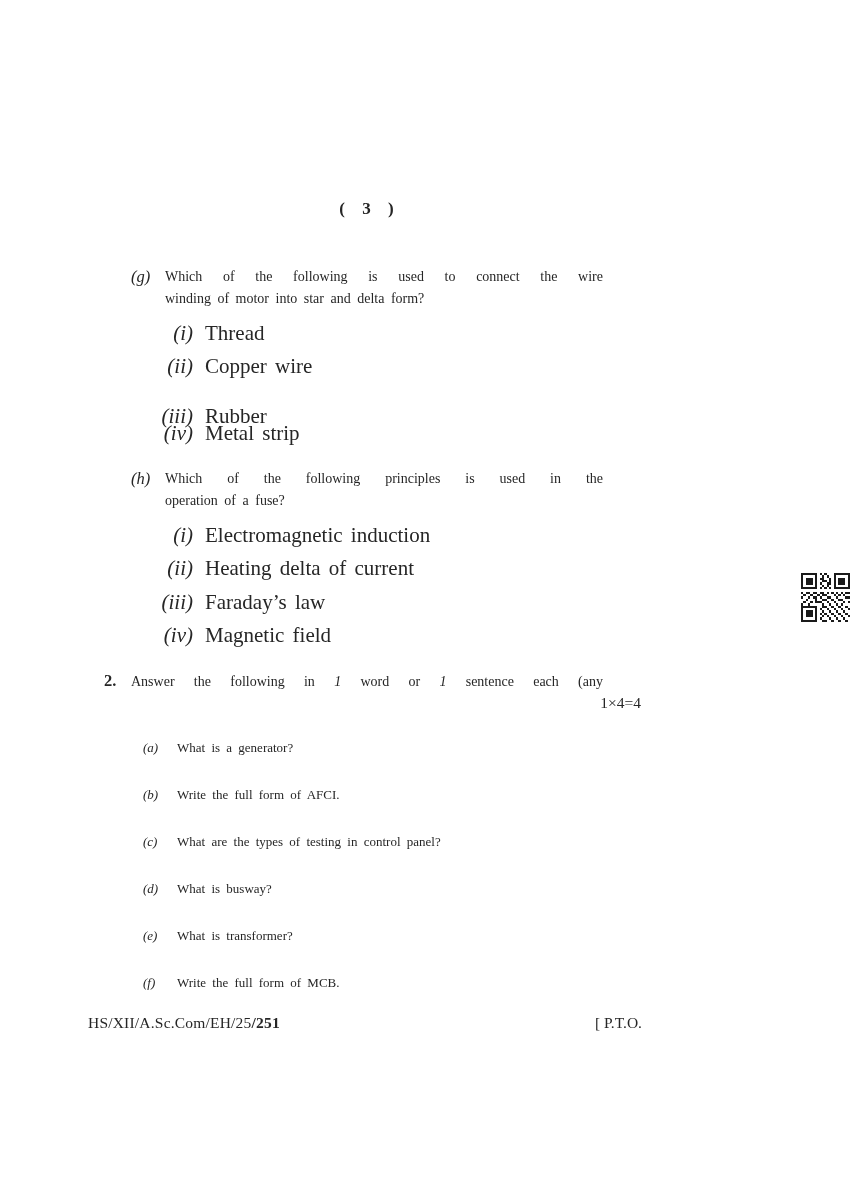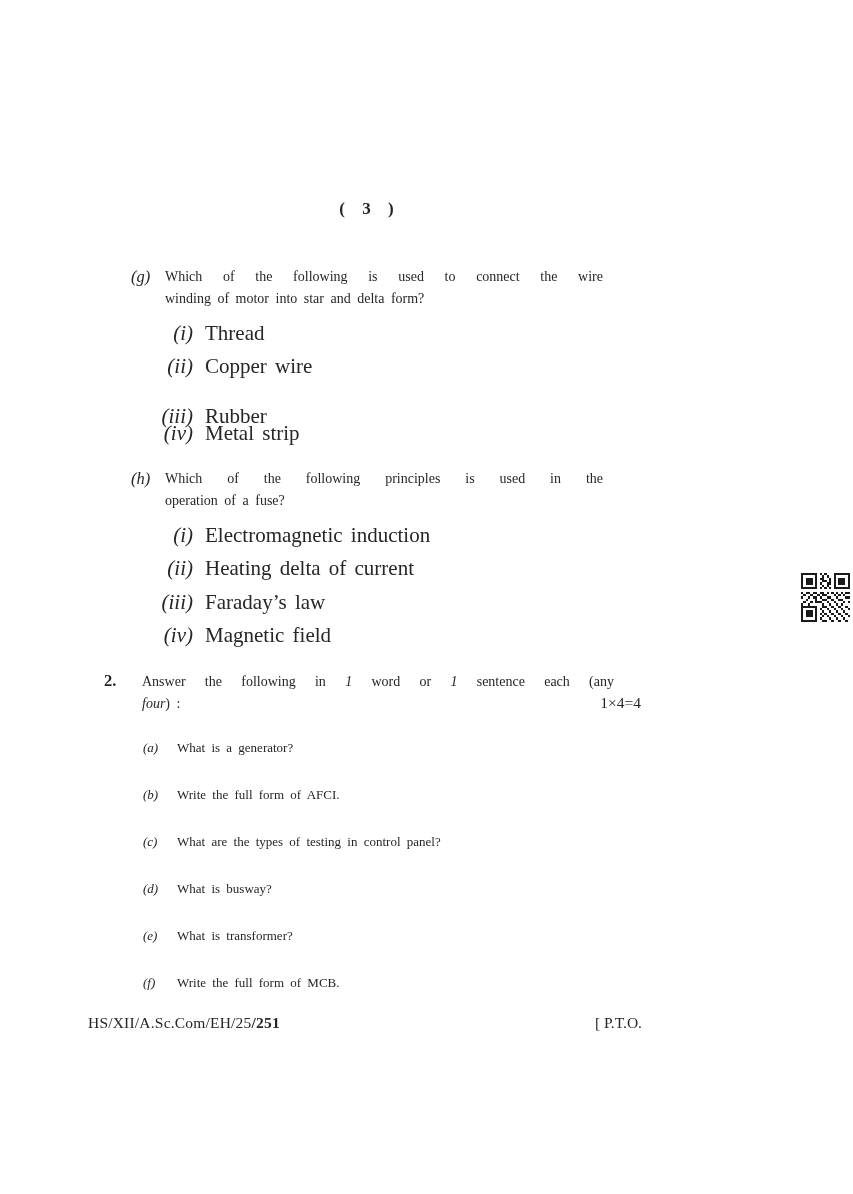--- a/index.html
+++ b/index.html
@@ -60,21 +60,21 @@
   }
   .opt-text { margin-left: 12px; }
 
   .q2-number {
     left: 104px;
     top: 671px;
     font-size: 16.5px;
     font-weight: bold;
   }
   .q2-para {
-    left: 142px;
+    left: 131px;
     top: 671px;
     width: 472px;
     font-family: Liberation Serif, serif;
   }
   .marks {
     top: 694px;
     right: 212px;
     font-size: 15.5px;
   }
 
@@ -151,21 +151,20 @@
   <div class="opt-row" style="top:590px;">
     <span class="opt-num">(iii)</span><span class="opt-text">Faraday’s law</span>
   </div>
   <div class="opt-row" style="top:623px;">
     <span class="opt-num">(iv)</span><span class="opt-text">Magnetic field</span>
   </div>
 
   <span class="abs q2-number">2.</span>
   <div class="abs para q2-para">
     <div class="jline"><span>Answer the following in </span><span class="it">1</span><span> word or </span><span class="it">1</span><span> sentence each (any</span></div>
-    <div><span class="it">four</span><span>) :</span></div>
   </div>
   <div class="abs marks">1×4=4</div>
 
   <div class="sub-row" style="top:740px;">
     <span class="sub-label">(a)</span><span>What is a generator?</span>
   </div>
   <div class="sub-row" style="top:787px;">
     <span class="sub-label">(b)</span><span>Write the full form of AFCI.</span>
   </div>
   <div class="sub-row" style="top:834px;">

